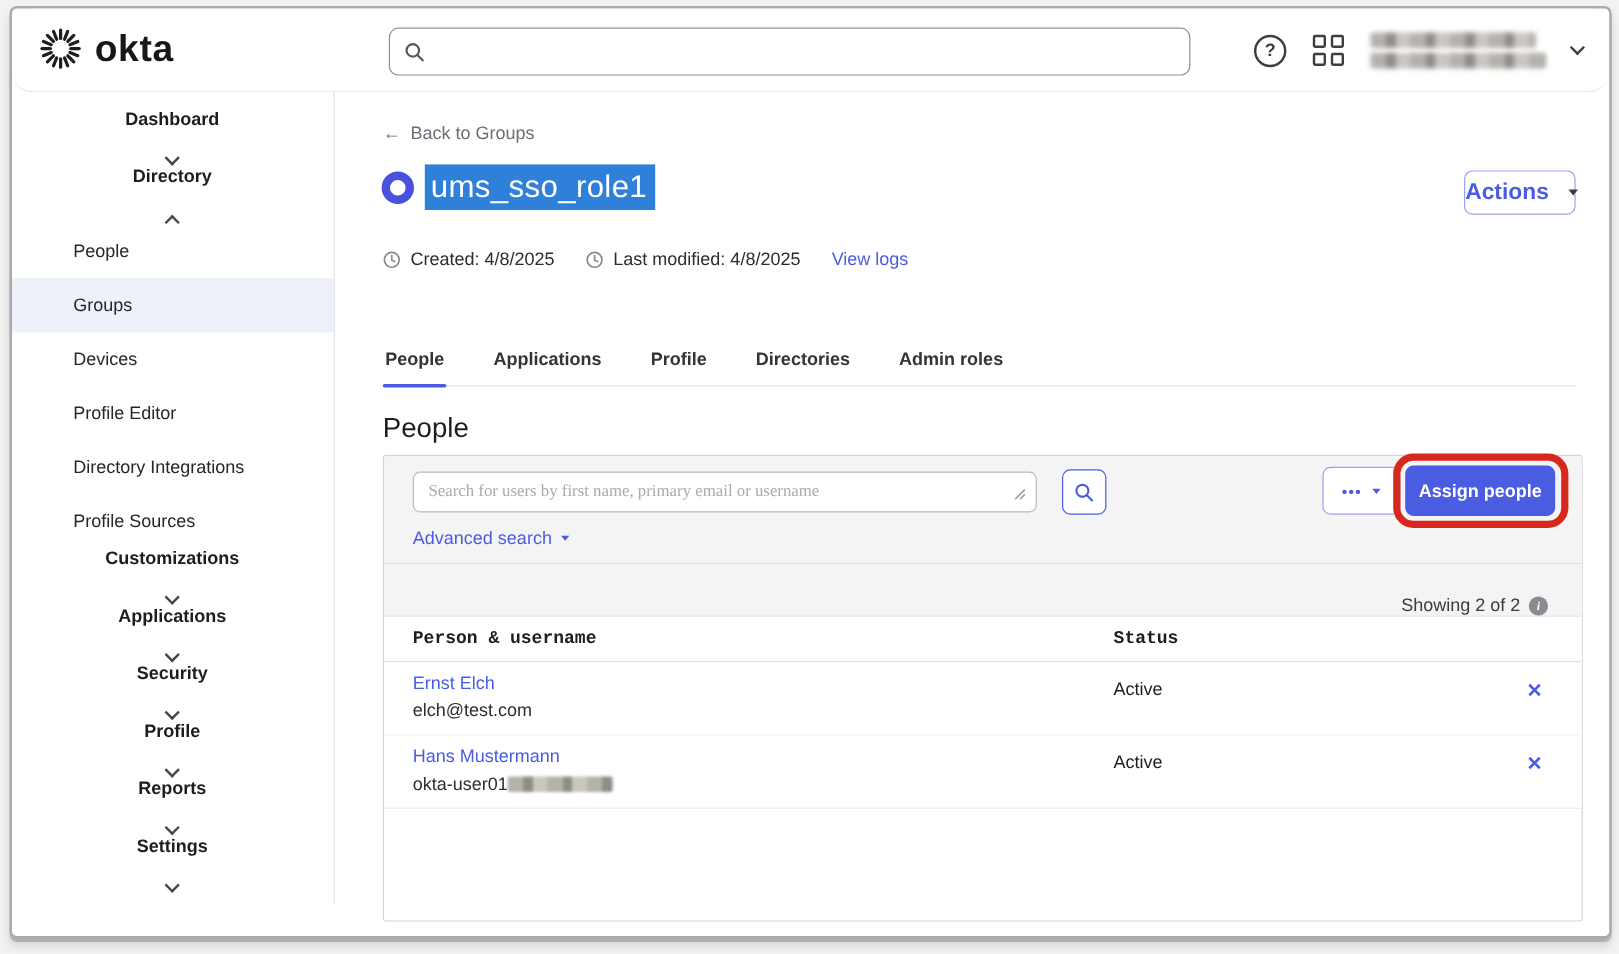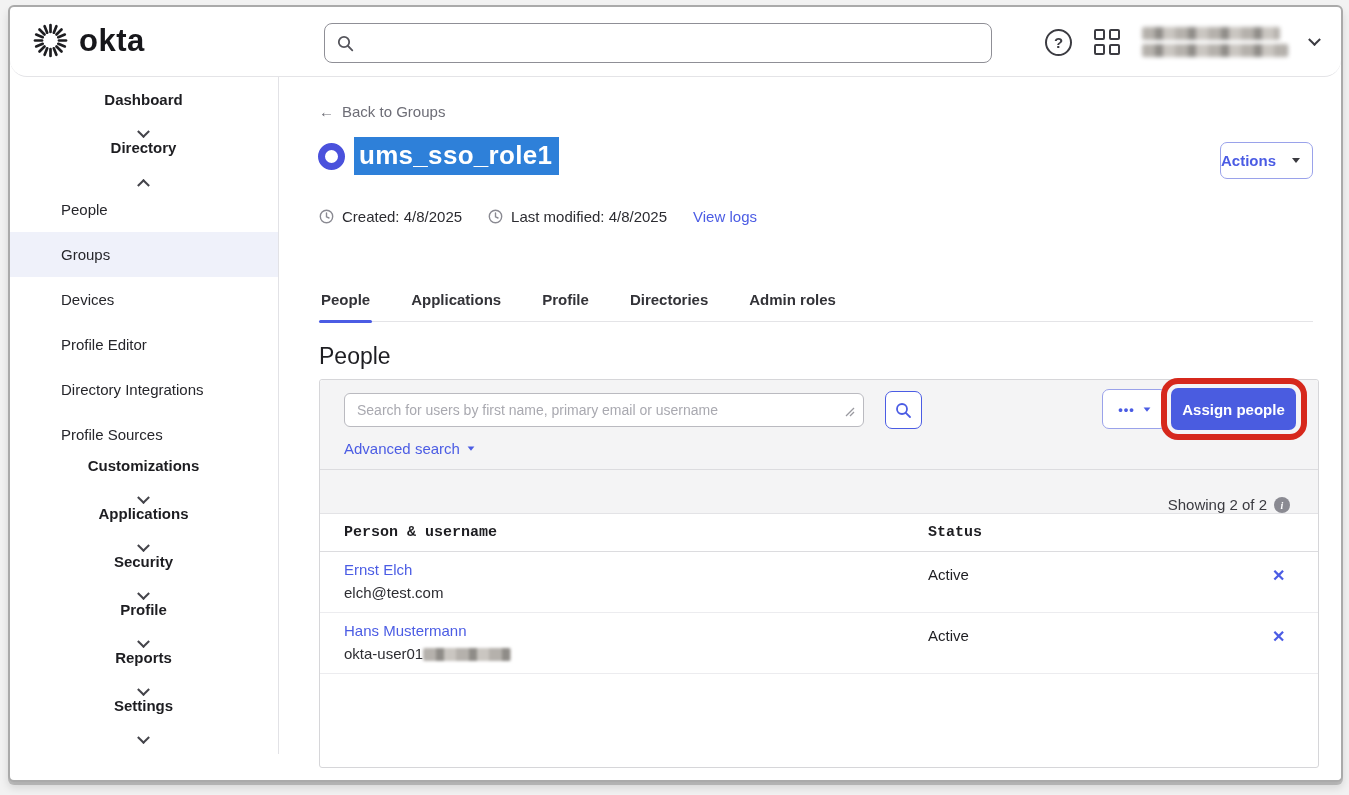--- a/index.html
+++ b/index.html
@@ -34,40 +34,40 @@
   .s-item .lbl { flex:1; font-size:15px; font-weight:700; color:#1d1d21; }
   .s-item .chev { border-color:#44444a; }
   .s-sub { height:45px; display:flex; align-items:center; padding-left:51px; font-size:15px; color:#26262b; cursor:pointer; }
   .s-sub.active { background:#eff1fa; }
 
   
   .main { position:absolute; left:270px; top:70px; right:0; bottom:0; background:#fff; }
   .backlink { position:absolute; left:39px; top:26px; font-size:15px; color:#6d6d76; cursor:pointer; display:flex; gap:8px; align-items:center; }
   .titlerow { position:absolute; left:38px; top:60px; display:flex; align-items:center; gap:9px; }
   .grp-ic { width:27px; height:27px; border:7px solid #4a51dc; border-radius:50%; background:#fff; }
-  .grp-title { font-size:26px; font-weight:700; color:#fff; background:#2e80d9; padding:3px 7px 4px 5px; letter-spacing:.3px; }
+  .grp-title { font-size:26px; font-weight:400; color:#fff; background:#2e80d9; padding:3px 7px 4px 5px; letter-spacing:.3px; }
   .actions-btn { position:absolute; right:28px; top:65px; width:93px; height:37px; background:#fff; border:1px solid #9aa2ea;
                  border-radius:7px; display:flex; align-items:center; justify-content:flex-start; gap:16px; cursor:pointer;
-                 font-size:15px; font-weight:700; color:#4b5ce4; }
+                 font-size:19px; font-weight:700; color:#4b5ce4; }
   .caret { width:0; height:0; border-left:4.5px solid transparent; border-right:4.5px solid transparent; border-top:5.5px solid #3a3a40; }
   .metarow { position:absolute; left:39px; top:131px; display:flex; align-items:center; gap:8px; font-size:15px; color:#2c2c31; }
   .metarow .gap { width:10px; }
   .link { color:#4b5ce4; cursor:pointer; }
 
   .tabs { position:absolute; left:39px; top:206px; right:28px; display:flex; gap:37px; border-bottom:1px solid #e4e4e7; }
   .tab { padding:8px 2px 13px; font-size:15px; font-weight:700; color:#333338; cursor:pointer; position:relative; }
   .tab.active:after { content:""; position:absolute; left:0; right:0; bottom:-2px; height:3px; background:#4b5ce4; border-radius:2px; }
 
   .sect-h { position:absolute; left:39px; top:266px; font-size:23px; font-weight:500; color:#1e1e22; }
 
   .panel { position:absolute; left:39px; top:302px; width:1000px; bottom:12px; border:1px solid #d6d6d9; border-radius:3px; background:#fff; overflow:visible; }
   .p-search { position:relative; height:90px; background:#f4f4f5; border-bottom:1px solid #dcdcdf; border-radius:3px 3px 0 0; }
   .u-search { position:absolute; left:24px; top:13px; width:520px; height:34px; background:#fff; border:1px solid #babac0;
               border-radius:6px; display:flex; align-items:center; padding:0 8px 0 12px; }
-  .u-search input { border:none; outline:none; flex:1; font-size:14px; font-family:Liberation Sans, sans-serif; color:#333; background:transparent; }
+  .u-search input { border:none; outline:none; flex:1; font-size:14px; font-family:Liberation Serif, serif; color:#333; background:transparent; }
   .u-search input::placeholder { color:#a9a9b0; }
   .sbtn { position:absolute; left:565px; top:11px; width:37px; height:38px; background:#fff; border:1.5px solid #4b5ce4;
           border-radius:7px; display:flex; align-items:center; justify-content:center; cursor:pointer; }
   .adv { position:absolute; left:24px; top:60px; font-size:15px; color:#4b5ce4; display:flex; align-items:center; gap:7px; cursor:pointer; }
   .caret.ind { border-top-color:#4b5ce4; transform:scale(.85); }
   .morebtn { position:absolute; left:782px; top:9px; width:65px; height:40px; background:#fff; border:1px solid #9aa2ea; border-radius:7px;
              display:flex; align-items:center; justify-content:center; gap:8px; cursor:pointer;
              font-size:13px; font-weight:700; color:#4b5ce4; letter-spacing:1px; }
   .assignbtn { position:absolute; left:851px; top:8px; width:125px; height:42px; background:#4a5ce0; border:none; border-radius:7px;
                color:#fff; font-size:15px; font-weight:700; font-family:inherit; cursor:pointer; }

